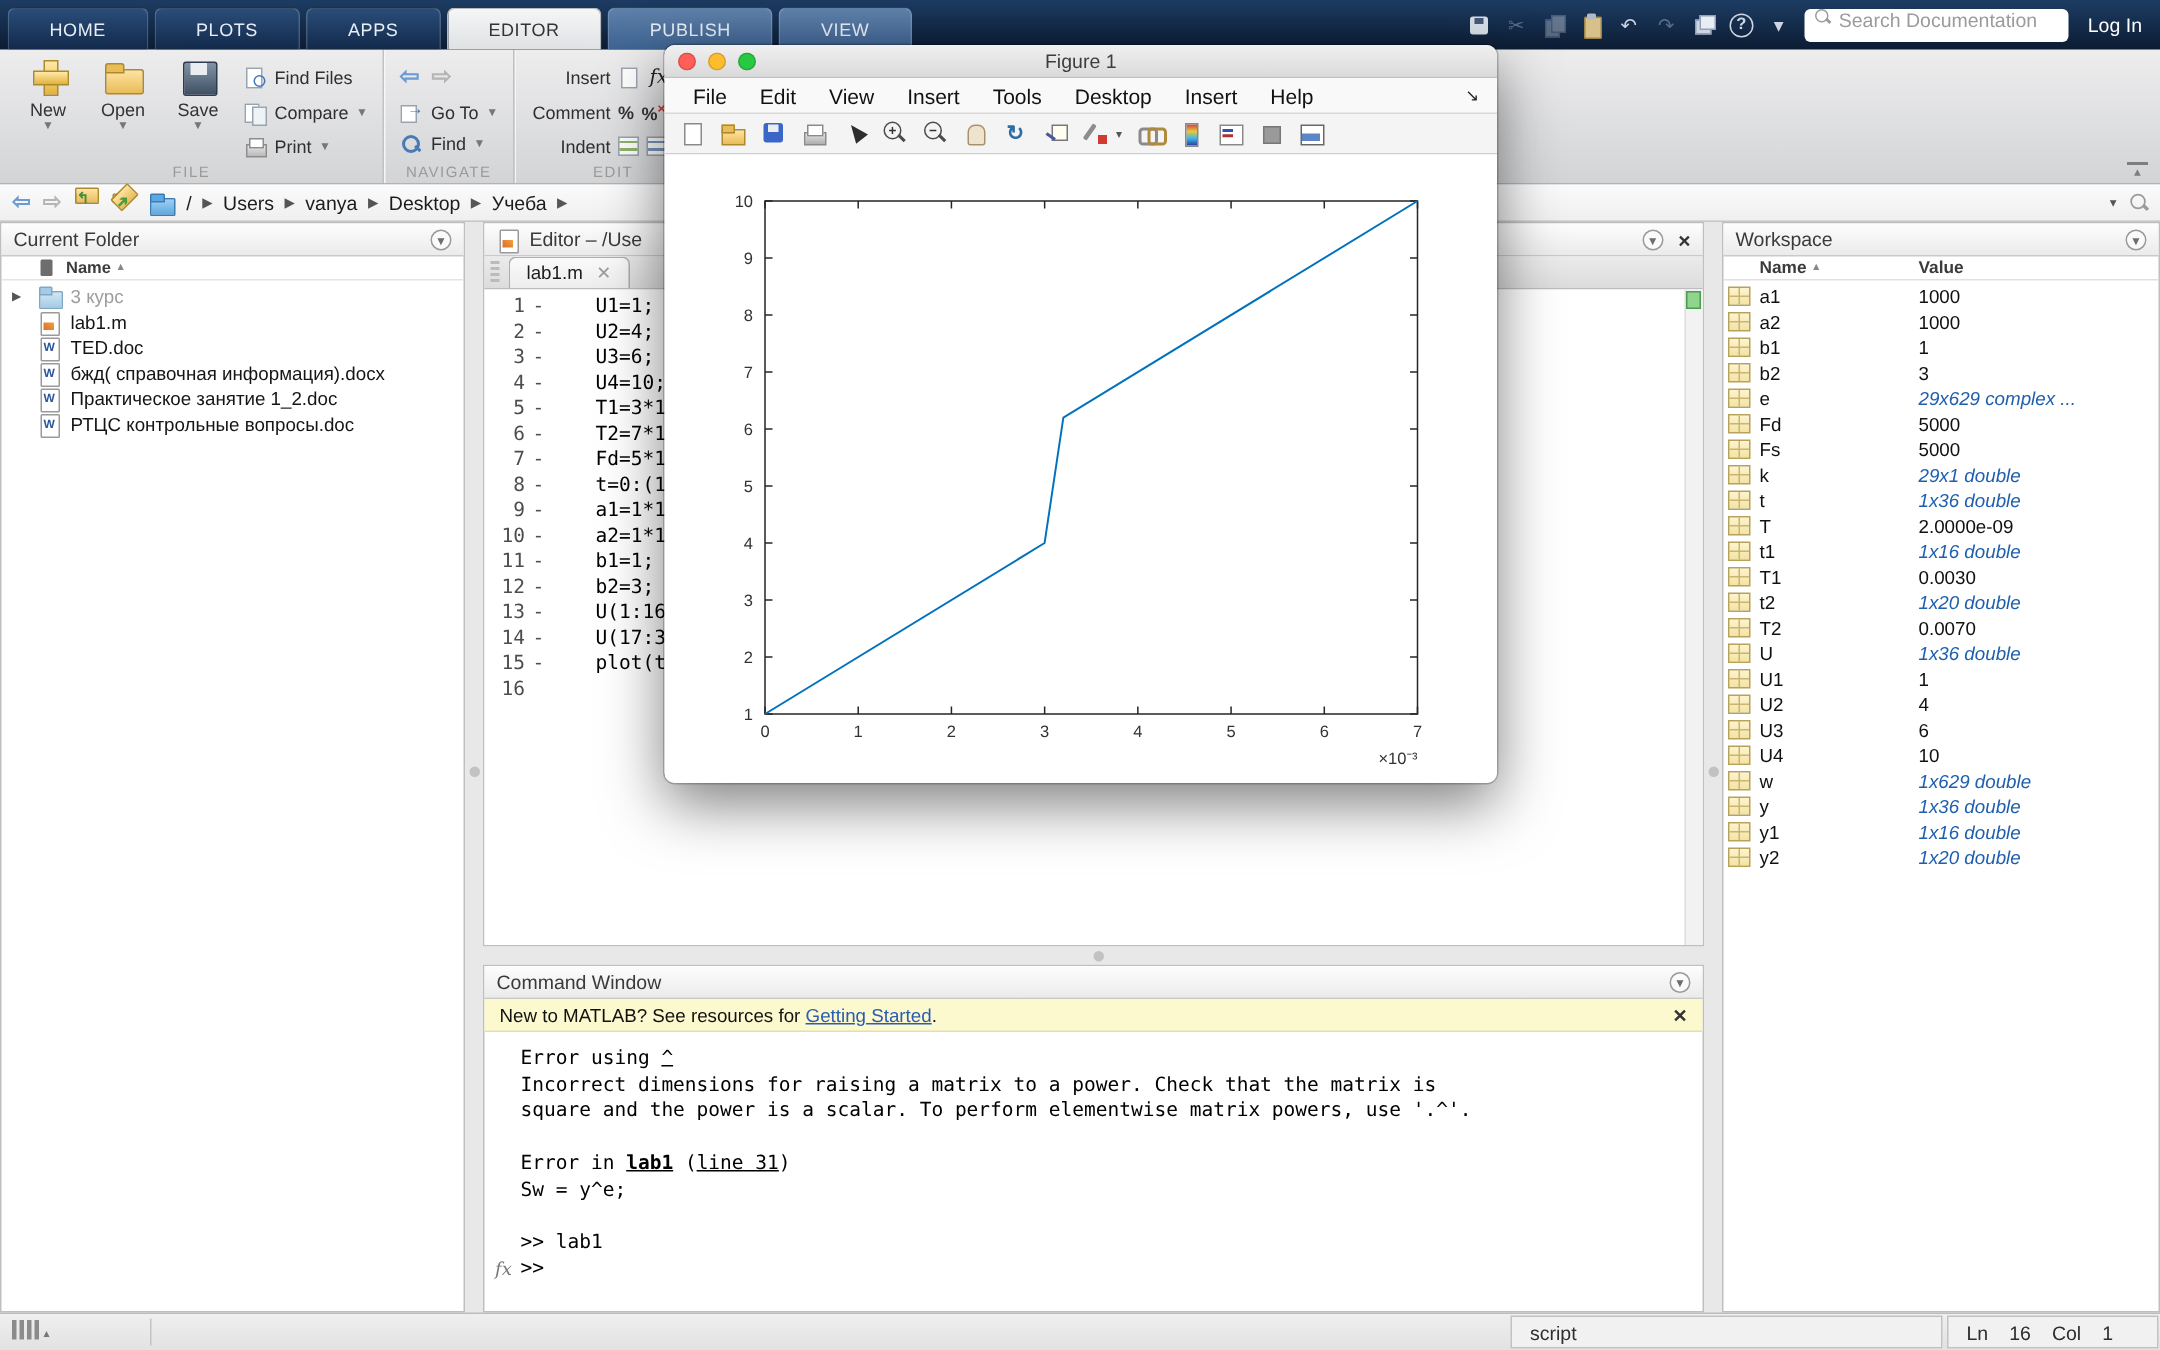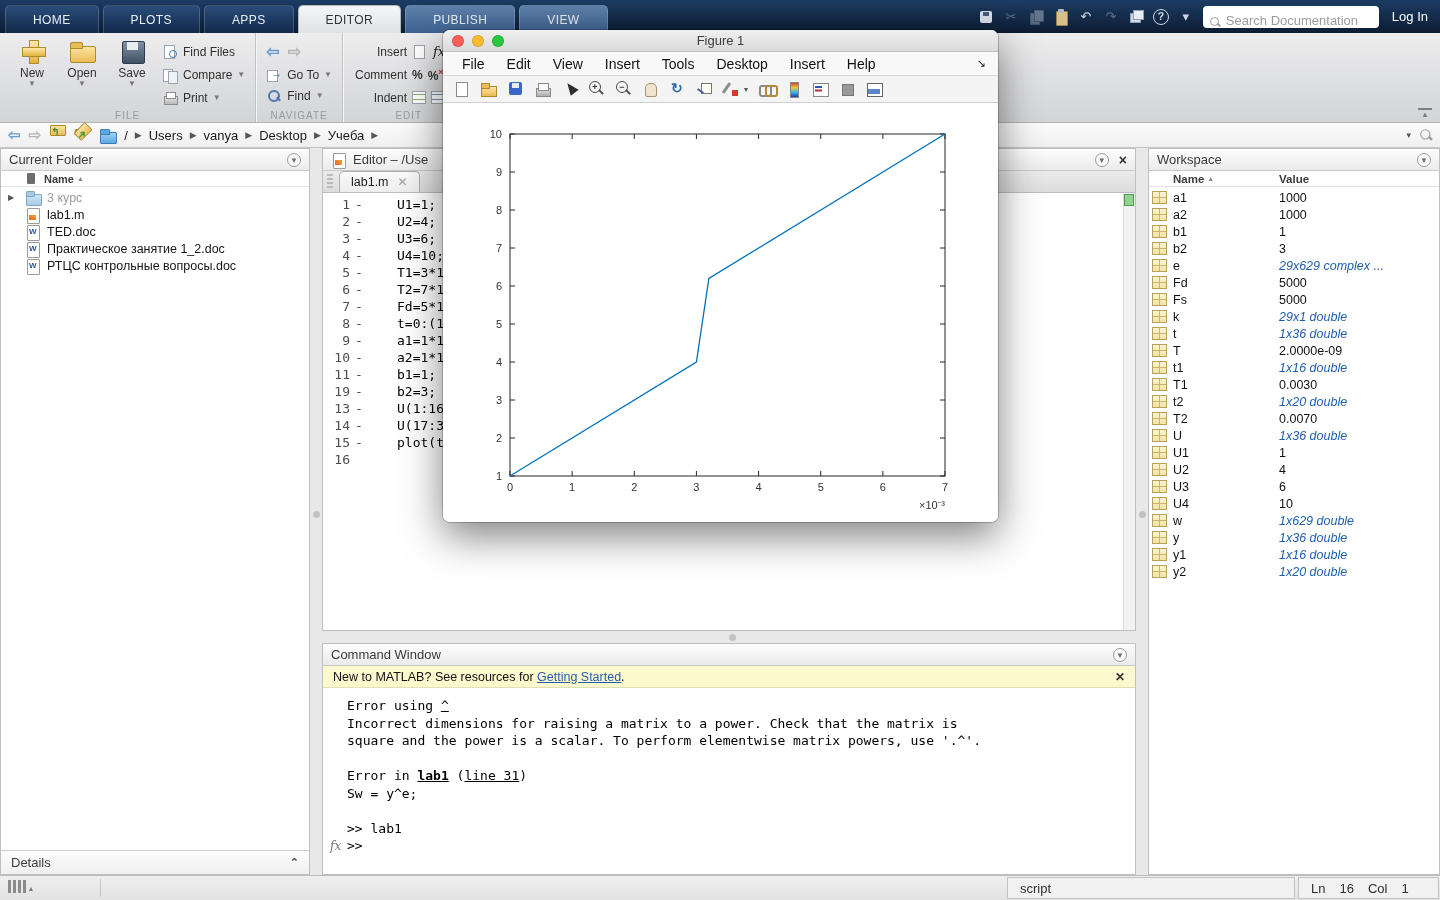--- a/index.html
+++ b/index.html
@@ -18,21 +18,21 @@
   .qico.dis{opacity:.38}
   .qfloppy::before{content:"";position:absolute;left:2px;top:2px;width:12px;height:12px;background:#d7dee8;border-radius:2px}
   .qfloppy::after{content:"";position:absolute;left:5px;top:3px;width:6px;height:4px;background:#44597a}
   .qcopy::before{content:"";position:absolute;left:2px;top:4px;width:8px;height:10px;background:#cfd7e2;border:1px solid #8fa0b8}
   .qcopy::after{content:"";position:absolute;left:6px;top:1px;width:8px;height:10px;background:#e4e9f0;border:1px solid #8fa0b8}
   .qpaste::before{content:"";position:absolute;left:3px;top:2px;width:10px;height:13px;background:#d8c08a;border:1px solid #9a8248;border-radius:1px}
   .qpaste::after{content:"";position:absolute;left:5px;top:0;width:6px;height:4px;background:#b0b9c6;border-radius:1px}
   .qwin::before{content:"";position:absolute;left:2px;top:4px;width:9px;height:8px;background:#cfd7e2;border:1px solid #8fa0b8}
   .qwin::after{content:"";position:absolute;left:5px;top:1px;width:9px;height:8px;background:#e8edf3;border:1px solid #8fa0b8}
   .qhelp{border:1.5px solid #cdd6e2;border-radius:50%;font-weight:bold;font-size:11px;line-height:13px}
-  .searchbox{width:176px;height:22px;background:#fff;border-radius:4px;display:flex;align-items:flex-end;gap:5px;padding:0 7px;color:#9b9b9b;font-size:13px}
+  .searchbox{width:176px;height:22px;background:#fff;border-radius:4px;display:flex;align-items:flex-start;gap:5px;padding:0 7px;color:#9b9b9b;font-size:13px}
   .mag{width:11px;height:11px;position:relative;display:inline-block}
   .mag::before{content:"";position:absolute;left:0;top:0;width:7px;height:7px;border:1.5px solid #9b9b9b;border-radius:50%}
   .mag::after{content:"";position:absolute;left:7px;top:7px;width:4px;height:1.5px;background:#9b9b9b;transform:rotate(45deg)}
   .login{color:#fff;font-size:13px;margin-left:4px;cursor:default}
 
   
   .ribbon{height:90px;background:linear-gradient(#ededee,#d3d4d6);border-bottom:1px solid #b3b3b3;display:flex;position:relative;z-index:1}
   .rsec{position:relative;padding:5px 10px 14px;border-right:1px solid #c2c2c2;box-shadow:1px 0 0 #f6f6f6;display:flex;gap:8px}
   .rsec .slabel{position:absolute;bottom:1px;left:0;right:0;text-align:center;font-size:10px;color:#9a9a9a;letter-spacing:1px}
   .bigbtns{display:flex;gap:6px}
@@ -377,31 +377,31 @@
         <div class="fitem">
           <span class="fico page mfile"></span>
           <span>lab1.m</span>
         </div>
         <div class="fitem">
           <span class="fico page word"></span>
           <span>TED.doc</span>
         </div>
         <div class="fitem">
           <span class="fico page word"></span>
+          <span> бжд( справочная информация).docx</span>
+        </div>
+        <div class="fitem">
+          <span class="fico page word"></span>
           <span>Практическое занятие 1_2.doc</span>
         </div>
         <div class="fitem">
           <span class="fico page word"></span>
           <span>РТЦС контрольные вопросы.doc</span>
         </div>
       </div>
-    <div class="detailsbar">
-      <span>Details</span>
-      <span class="chev">⌃</span>
-    </div>
   </div>
 
   <div class="vsplit"></div>
 
   <div class="center">
     <div class="panel editorpane">
       <div class="phead">
         <span class="fico page mfile" style="margin-right:6px"></span>
         <span>Editor – /Use</span>
         <span class="tools">
@@ -456,21 +456,21 @@
             </div>
             <div class="gline">
               <span>10</span>
               <span class="dash">-</span>
             </div>
             <div class="gline">
               <span>11</span>
               <span class="dash">-</span>
             </div>
             <div class="gline">
-              <span>19</span>
+              <span>12</span>
               <span class="dash">-</span>
             </div>
             <div class="gline">
               <span>13</span>
               <span class="dash">-</span>
             </div>
             <div class="gline">
               <span>14</span>
               <span class="dash">-</span>
             </div>

